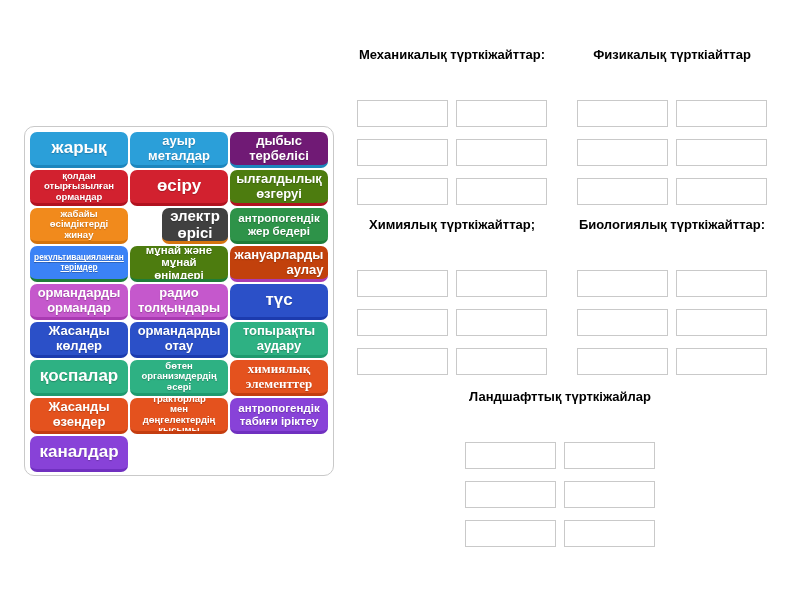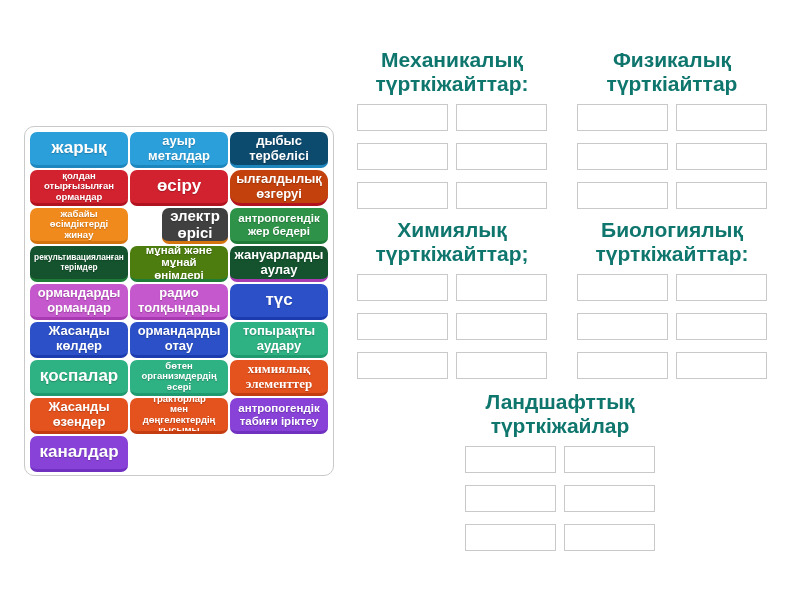--- a/index.html
+++ b/index.html
@@ -19,21 +19,21 @@
     color:#ffffff;font-weight:700;line-height:1.1;
     display:flex;align-items:center;justify-content:center;text-align:center;
     padding:1px 13px;box-sizing:border-box;cursor:pointer;
     text-shadow:0 1px 1px rgba(0,0,0,.22);overflow:hidden;
   }
   .fs-lg{font-size:17px}.fs-ml{font-size:15px}.fs-md{font-size:13px}
   .fs-sm{font-size:11.5px}.fs-xs{font-size:9.5px}.fs-xxs{font-size:8.3px}
   
   .group{position:absolute;width:200px;}
   .group-title{
-    font-size:21px;font-weight:600;color:#0f766e;text-align:center;
+    font-size:13px;font-weight:600;color:#000000;text-align:center;
     line-height:1.12;margin:0 0 9px 0;min-height:43px;
   }
   .slots{
     display:grid;grid-template-columns:repeat(2,91px);
     column-gap:8px;row-gap:12px;justify-content:center;
   }
   .slot{
     height:27px;background:#ffffff;border:1px solid #c9c9c9;box-sizing:border-box;
   }
   .g1{left:352px;top:48px}
@@ -41,30 +41,30 @@
   .g3{left:352px;top:218px}
   .g4{left:572px;top:218px}
   .g5{left:460px;top:390px}
 </style>
 </head>
 <body>
 
 <div class="board">
   <div class="tile fs-lg" style="background: rgb(43, 159, 217); border-bottom-color: rgb(29, 134, 189);">жарық</div>
   <div class="tile fs-md" style="background: rgb(43, 159, 217); border-bottom-color: rgb(29, 134, 189);">ауыр металдар</div>
-  <div class="tile fs-md" style="background: #0c4a6e; border-bottom-color: rgb(29, 134, 189);">дыбыс тербелісі</div>
+  <div class="tile fs-md" style="background: #701a75; border-bottom-color: rgb(29, 134, 189);">дыбыс тербелісі</div>
   <div class="tile fs-xs" style="background: rgb(210, 33, 47); border-bottom-color: rgb(177, 18, 31);">қолдан отырғызылған ормандар</div>
   <div class="tile fs-lg" style="background: rgb(210, 33, 47); border-bottom-color: rgb(177, 18, 31);">өсіру</div>
-  <div class="tile fs-md" style="background: #c2410c; border-bottom-color: rgb(177, 18, 31); border-radius: 11px;">ылғалдылық өзгеруі</div>
+  <div class="tile fs-md" style="background: #4d7c0f; border-bottom-color: rgb(177, 18, 31);">ылғалдылық өзгеруі</div>
   <div class="tile fs-xs" style="background: rgb(241, 138, 28); border-bottom-color: rgb(212, 116, 14);">жабайы өсімдіктерді жинау</div>
   <div class="tile fs-ml" style="background: #404040; border-bottom-color: rgb(212, 116, 14); margin-left: 32px;">электр өрісі</div>
   <div class="tile fs-sm" style="background: rgb(46, 147, 73); border-bottom-color: rgb(30, 124, 56);">антропогендік жер бедері</div>
-  <div class="tile fs-xxs" style="background: #14532d; border-bottom-color: rgb(30, 124, 56);">рекультивацияланған терімдер</div>
+  <div class="tile fs-xxs" style="background: #3b82f6; border-bottom-color: rgb(30, 124, 56); text-decoration: underline;">рекультивацияланған терімдер</div>
   <div class="tile fs-sm" style="background: #4d7c0f; border-bottom-color: rgb(30, 124, 56);">мұнай және мұнай өнімдері</div>
-  <div class="tile fs-md" style="background: #14532d; border-bottom-color: rgb(169, 59, 178);">жануарларды аулау</div>
+  <div class="tile fs-md" style="background: #c2410c; border-bottom-color: rgb(169, 59, 178); text-align: right;">жануарларды аулау</div>
   <div class="tile fs-md" style="background: rgb(197, 88, 204); border-bottom-color: rgb(169, 59, 178);">ормандарды ормандар</div>
   <div class="tile fs-md" style="background: rgb(197, 88, 204); border-bottom-color: rgb(169, 59, 178);">радио толқындары</div>
   <div class="tile fs-lg" style="background: rgb(43, 80, 200); border-bottom-color: rgb(28, 59, 174);">түс</div>
   <div class="tile fs-md" style="background: rgb(43, 80, 200); border-bottom-color: rgb(28, 59, 174);">Жасанды көлдер</div>
   <div class="tile fs-md" style="background: rgb(43, 80, 200); border-bottom-color: rgb(28, 59, 174);">ормандарды отау</div>
   <div class="tile fs-md" style="background: rgb(46, 177, 131); border-bottom-color: rgb(30, 154, 110);">топырақты аудару</div>
   <div class="tile fs-lg" style="background: rgb(46, 177, 131); border-bottom-color: rgb(30, 154, 110);">қоспалар</div>
   <div class="tile fs-xs" style="background: rgb(46, 177, 131); border-bottom-color: rgb(30, 154, 110);">бөтен организмдердің әсері</div>
   <div class="tile fs-md" style="background: rgb(228, 82, 30); border-bottom-color: rgb(196, 61, 16); font-family: Liberation Serif, serif;">химиялық элементтер</div>
   <div class="tile fs-md" style="background: rgb(228, 82, 30); border-bottom-color: rgb(196, 61, 16);">Жасанды өзендер</div>

